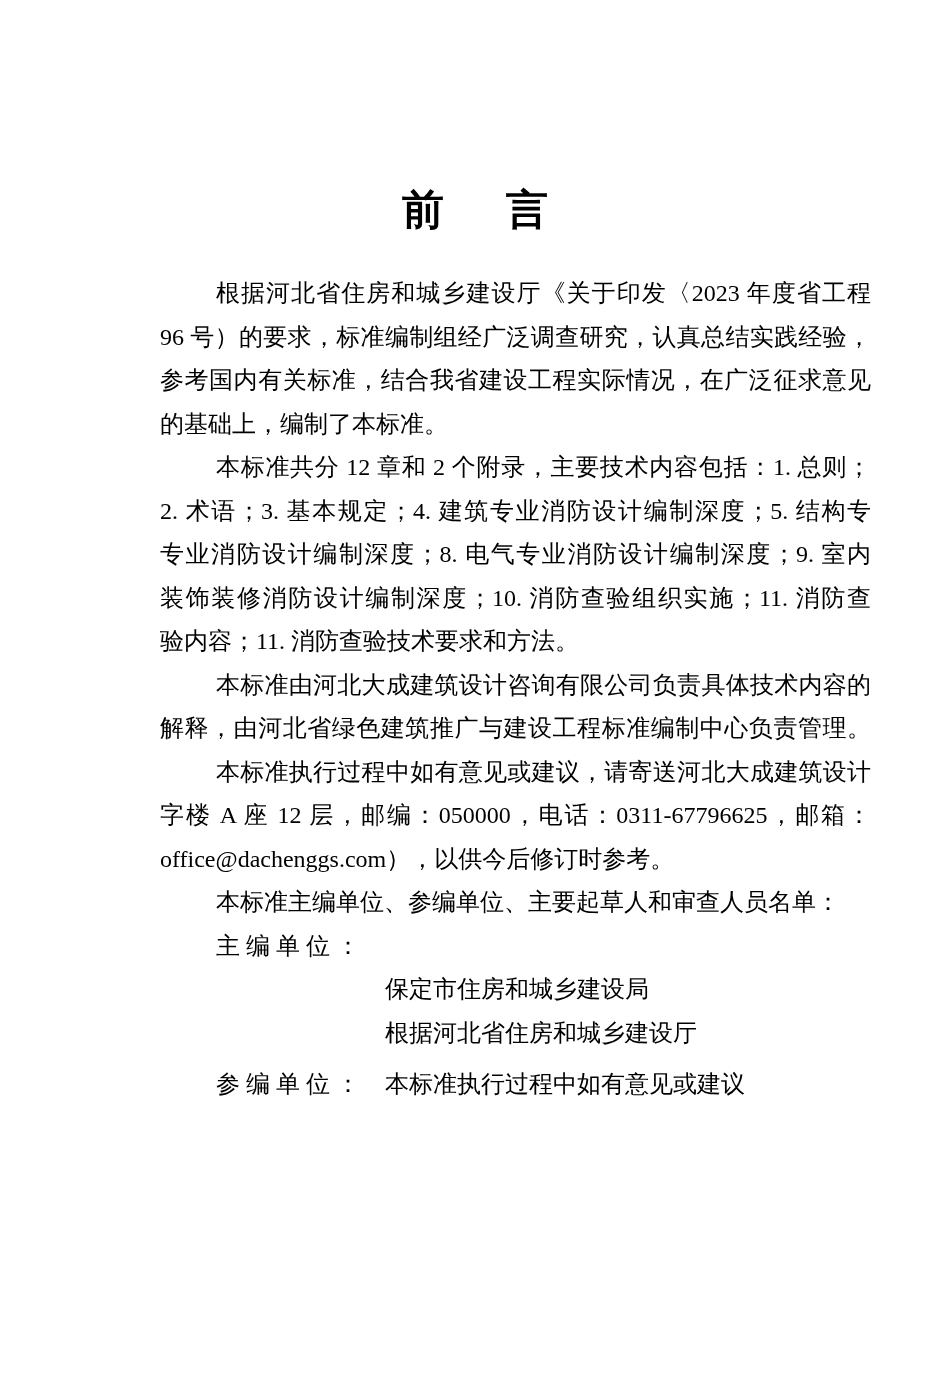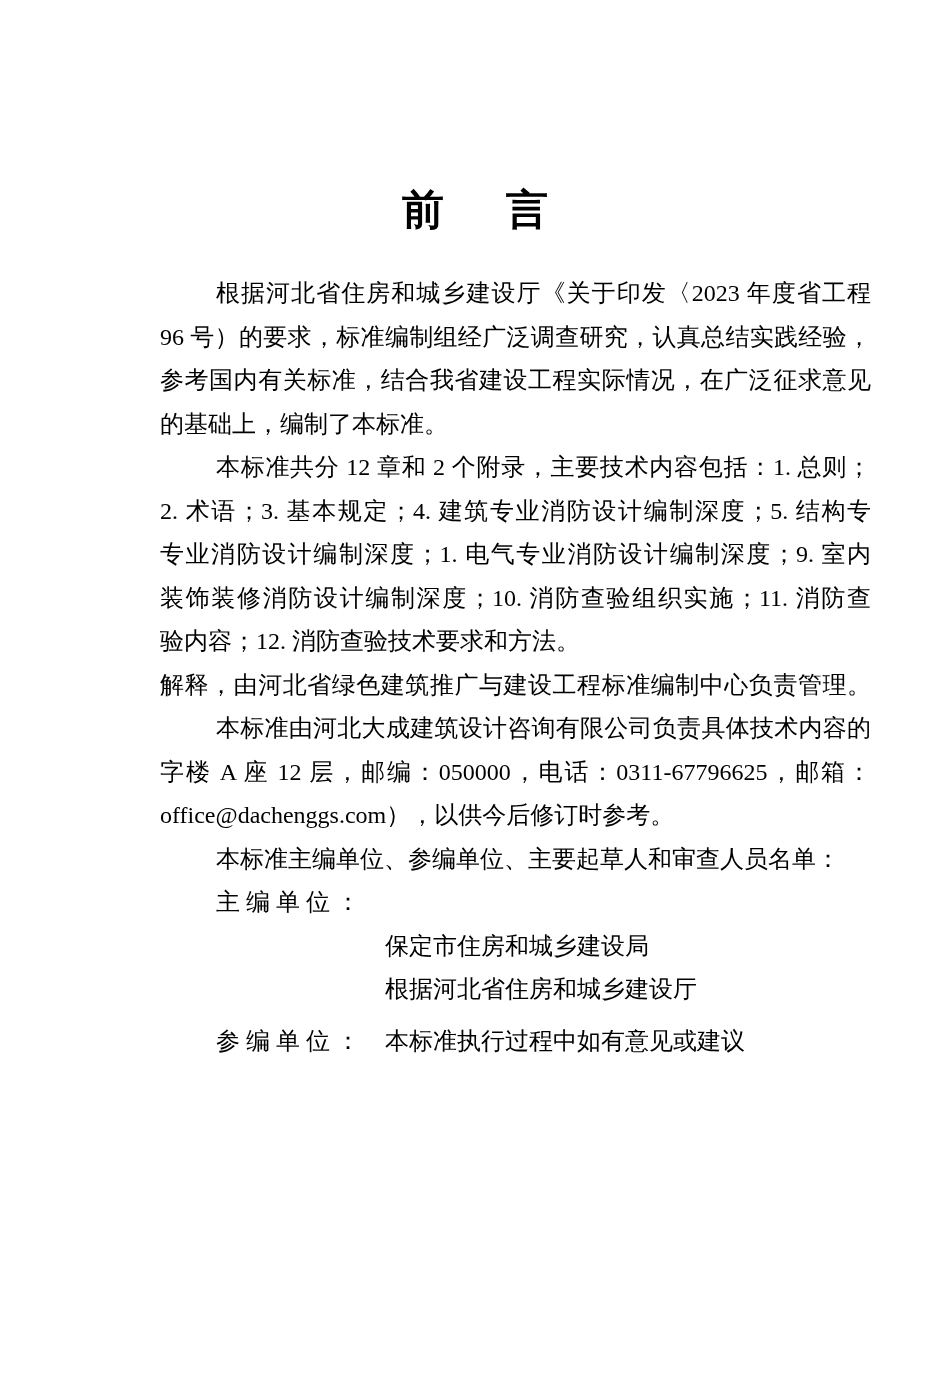--- a/index.html
+++ b/index.html
@@ -76,25 +76,26 @@
     <span>言</span>
   </div>
 
   <div class="preface-body">
     <div class="ln ind">根据河北省住房和城乡建设厅《关于印发〈2023 年度省工程</div>
     <div class="ln">96 号）的要求，标准编制组经广泛调查研究，认真总结实践经验，</div>
     <div class="ln">参考国内有关标准，结合我省建设工程实际情况，在广泛征求意见</div>
     <div class="ln end">的基础上，编制了本标准。</div>
     <div class="ln ind">本标准共分 12 章和 2 个附录，主要技术内容包括：1. 总则；</div>
     <div class="ln">2. 术语；3. 基本规定；4. 建筑专业消防设计编制深度；5. 结构专</div>
-    <div class="ln">专业消防设计编制深度；1. 电气专业消防设计编制深度；9. 室内</div>
+    <div class="ln">专业消防设计编制深度；8. 电气专业消防设计编制深度；9. 室内</div>
     <div class="ln">装饰装修消防设计编制深度；10. 消防查验组织实施；11. 消防查</div>
-    <div class="ln end">验内容；12. 消防查验技术要求和方法。</div>
+    <div class="ln end">验内容；11. 消防查验技术要求和方法。</div>
+    <div class="ln ind">本标准由河北大成建筑设计咨询有限公司负责具体技术内容的</div>
     <div class="ln">解释，由河北省绿色建筑推广与建设工程标准编制中心负责管理。</div>
-    <div class="ln ind">本标准由河北大成建筑设计咨询有限公司负责具体技术内容的</div>
+    <div class="ln ind">本标准执行过程中如有意见或建议，请寄送河北大成建筑设计</div>
     <div class="ln">字楼 A 座 12 层，邮编：050000，电话：0311-67796625，邮箱：</div>
     <div class="ln end">office@dachenggs.com），以供今后修订时参考。</div>
     <div class="ln ind end">本标准主编单位、参编单位、主要起草人和审查人员名单：</div>
 
     <div class="unit-row">
       <span class="unit-label">主编单位：</span>
     </div>
     <div class="unit-row">
       <span class="unit-name">保定市住房和城乡建设局</span>
     </div>

